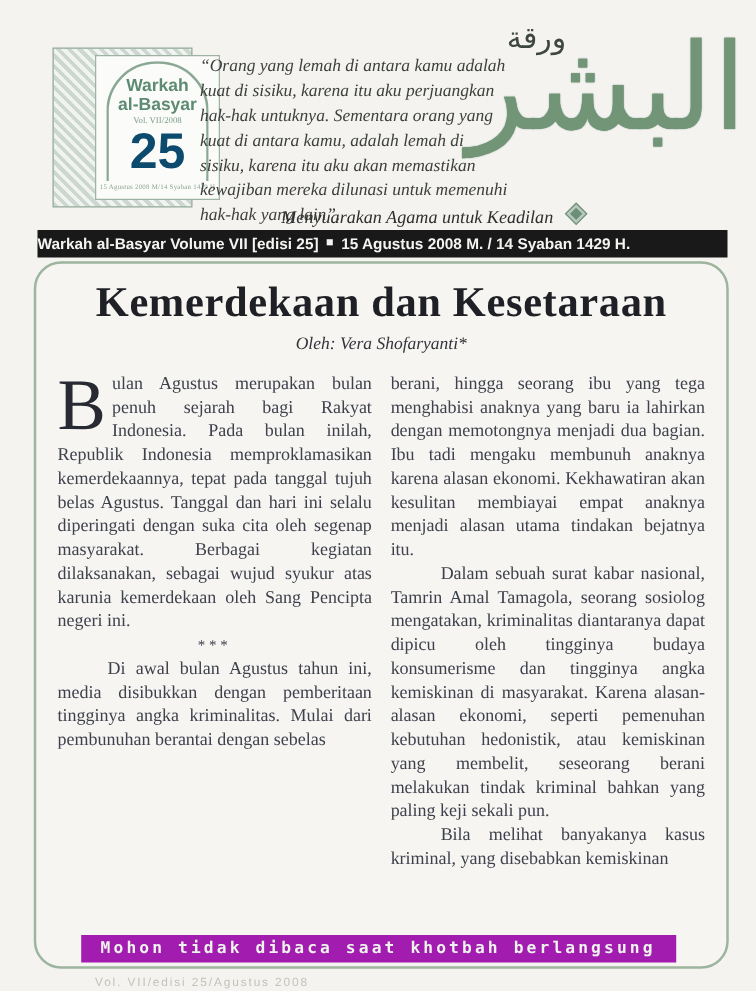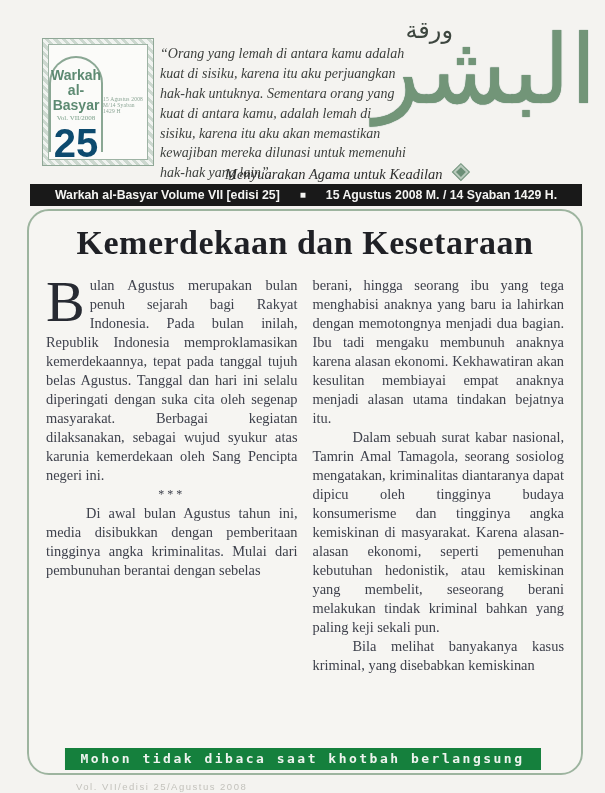--- a/index.html
+++ b/index.html
@@ -10,21 +10,21 @@
     font-family:"Liberation Serif", serif; color:#3e414c;
   }
   
   .logo-box {
     position:absolute; left:42px; top:38px; width:112px; height:128px;
     border:1px solid #8fa796; padding:5px;
     background:repeating-linear-gradient(45deg,#ccd8cf 0 3px,#f0f3f0 3px 6px);
   }
   .logo-inner {
     width:100%; height:100%; background:#fbfbf9; border:1px solid #9db3a4;
-    display:flex; flex-direction:row; align-items:center; padding-top:4px;
+    display:flex; flex-direction:column; align-items:center; padding-top:4px;margin-left:28px;
   }
   .logo-arch {
     width:82px; height:96px; border:2px solid #8aa794; border-bottom:none;
     border-radius:40px 40px 0 0; text-align:center; padding-top:10px;
   }
   .logo-title { font-family:"Liberation Sans",sans-serif; font-weight:bold;
     font-size:14px; line-height:15px; color:#5d8a72; }
   .logo-vol { font-size:7px; color:#7da18b; margin-top:1px; }
   .logo-num { font-family:"Liberation Sans",sans-serif; font-weight:bold;
     font-size:40px; line-height:40px; color:#0c4a6e; margin-top:1px; }
@@ -50,21 +50,21 @@
   .diamond {
     display:inline-block; width:11px; height:11px; margin-left:8px;
     background:#6b8f77; border:2px solid #b9cabd; outline:1px solid #6b8f77;
     transform:rotate(45deg) translateY(-2px);
   }
 
   
   .issue-bar {
     position:absolute; left:30px; top:184px; width:552px; height:22px;
     background:#191919; color:#f4f4f2; display:flex; align-items:center;
-    justify-content:center; gap:20px;
+    justify-content:flex-start; gap:6px;
     font-family:"Liberation Sans",sans-serif; font-weight:bold; font-size:12.3px;
   }
   .issue-bullet { font-size:10px; position:relative; top:-1px; }
 
   
   .frame {
     position:absolute; left:27px; top:209px; width:556px; height:566px;
     border:2px solid #9db49f; border-radius:22px; background:#f6f5f2;
   }
   .title {
@@ -82,21 +82,21 @@
   .para.indent { text-indent:40px; }
   .dropcap {
     float:left; font-size:58px; line-height:47px; padding:2px 5px 0 0;
     color:#272a32; font-family:"Liberation Serif",serif;
   }
   .sep { text-align:center; letter-spacing:3px; font-size:12px; line-height:19px; }
 
   
   .notice-bar {
     position:absolute; left:50%; top:748px; transform:translateX(-50%);
-    background:#15803d; color:#eef3ee; white-space:nowrap;
+    background:#a21caf; color:#eef3ee; white-space:nowrap;
     font-family:"DejaVu Sans Mono",monospace; font-weight:bold; font-size:13px;
     letter-spacing:2.5px; padding:3px 16px 4px 16px;
   }
   .imprint {
     position:absolute; left:76px; top:781px; color:#c3c2bc; font-size:9.5px;
     letter-spacing:1.5px; font-family:"Liberation Sans",sans-serif;
   }
 </style>
 </head>
 <body>
@@ -131,20 +131,21 @@
   </div>
 
   <div class="issue-bar">
     <span>Warkah al-Basyar Volume  VII [edisi 25]</span>
     <span class="issue-bullet">■</span>
     <span>15 Agustus 2008 M. / 14 Syaban 1429 H.</span>
   </div>
 
   <div class="frame">
     <div class="title">Kemerdekaan dan Kesetaraan</div>
+    <div class="byline">Oleh: Vera Shofaryanti*</div>
 
     <div class="columns">
       <div class="col">
         <p class="para"><span class="dropcap">B</span><span>ulan Agustus merupakan bulan penuh sejarah bagi Rakyat Indonesia. Pada bulan inilah, Republik Indonesia memproklamasikan kemerdekaannya, tepat pada tanggal tujuh belas Agustus. Tanggal dan hari ini selalu diperingati dengan suka cita oleh segenap masyarakat. Berbagai kegiatan dilaksanakan, sebagai wujud syukur atas karunia kemerdekaan oleh Sang Pencipta negeri ini.</span></p>
         <p class="para sep">***</p>
         <p class="para indent">Di awal bulan Agustus tahun ini, media disibukkan dengan pemberitaan tingginya angka kriminalitas. Mulai dari pembunuhan berantai dengan sebelas</p>
       </div>
       <div class="col">
         <p class="para">berani, hingga seorang ibu yang tega menghabisi anaknya yang baru ia lahirkan dengan memotongnya menjadi dua bagian. Ibu tadi mengaku membunuh anaknya karena alasan ekonomi. Kekhawatiran akan kesulitan membiayai empat anaknya menjadi alasan utama tindakan bejatnya itu.</p>
         <p class="para indent">Dalam sebuah surat kabar nasional, Tamrin Amal Tamagola, seorang sosiolog mengatakan, kriminalitas diantaranya dapat dipicu oleh tingginya budaya konsumerisme dan tingginya angka kemiskinan di masyarakat. Karena alasan-alasan ekonomi, seperti pemenuhan kebutuhan hedonistik, atau kemiskinan yang membelit, seseorang berani melakukan tindak kriminal bahkan yang paling keji sekali pun.</p>

